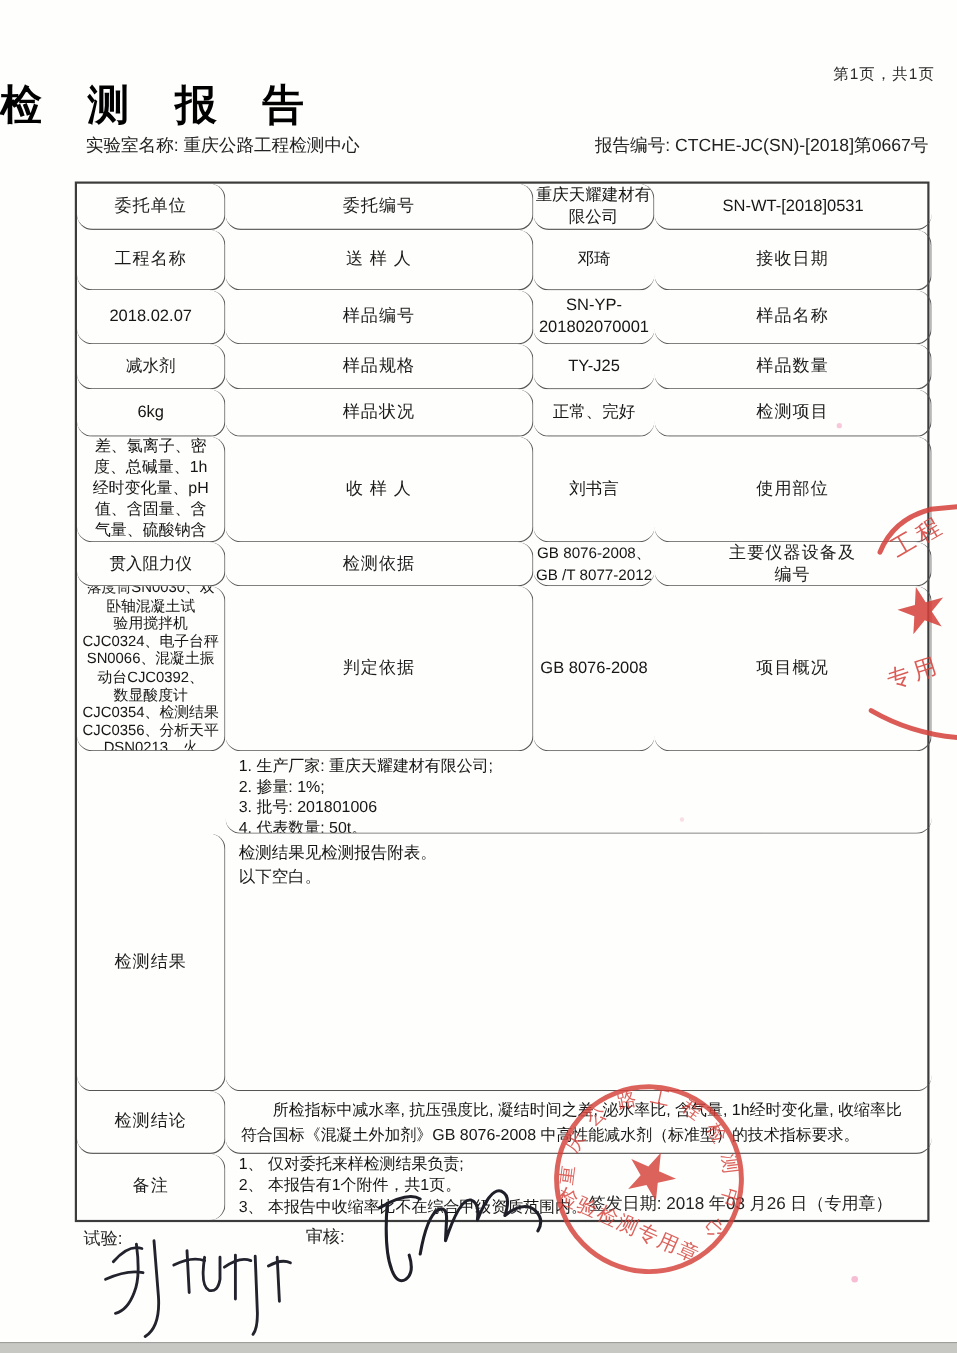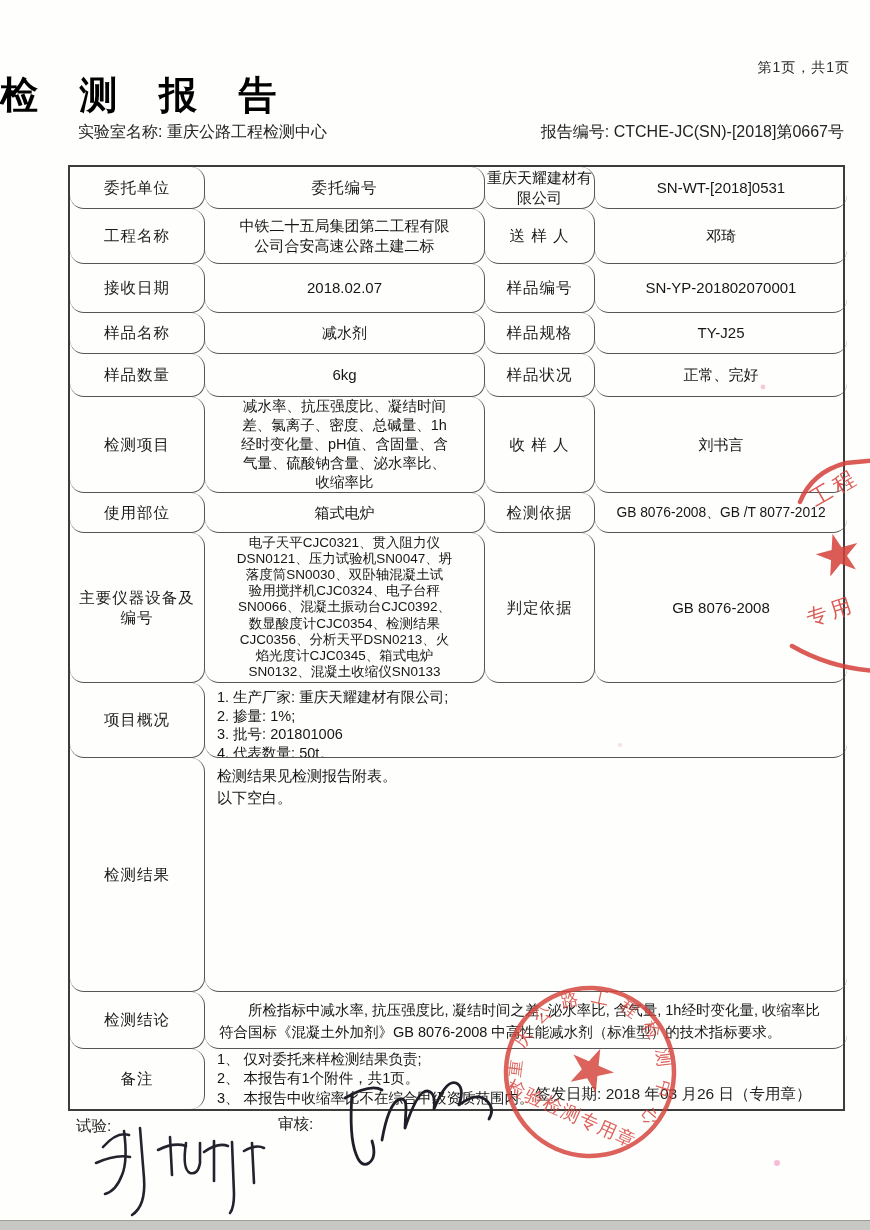--- a/index.html
+++ b/index.html
@@ -84,22 +84,20 @@
   </div>
 
   <div class="tbl">
 
     <div class="cell lbl">委托单位</div>
     <div class="cell lbl">委托编号</div>
     <div class="cell">重庆天耀建材有限公司</div>
     <div class="cell lastcol">SN-WT-[2018]0531</div>
 
     <div class="cell lbl">工程名称</div>
-    <div class="cell">中铁二十五局集团第二工程有限
-公司合安高速公路土建二标</div>
     <div class="cell lbl">送 样 人</div>
     <div class="cell lastcol">邓琦</div>
 
     <div class="cell lbl">接收日期</div>
     <div class="cell">2018.02.07</div>
     <div class="cell lbl">样品编号</div>
     <div class="cell lastcol">SN-YP-201802070001</div>
 
     <div class="cell lbl">样品名称</div>
     <div class="cell">减水剂</div>
@@ -114,21 +112,21 @@
     <div class="cell lbl">检测项目</div>
     <div class="cell val-items">减水率、抗压强度比、凝结时间
 差、氯离子、密度、总碱量、1h
 经时变化量、pH值、含固量、含
 气量、硫酸钠含量、泌水率比、
 收缩率比</div>
     <div class="cell lbl">收 样 人</div>
     <div class="cell lastcol">刘书言</div>
 
     <div class="cell lbl">使用部位</div>
-    <div class="cell">箱式电炉</div>
+    <div class="cell">贯入阻力仪</div>
     <div class="cell lbl">检测依据</div>
     <div class="cell lastcol" style="font-size:13.8px">GB 8076-2008、GB /T 8077-2012</div>
 
     <div class="cell lbl gap">主要仪器设备及
 编号</div>
     <div class="cell val-instr">电子天平CJC0321、贯入阻力仪
 DSN0121、压力试验机SN0047、坍
 落度筒SN0030、双卧轴混凝土试
 验用搅拌机CJC0324、电子台秤
 SN0066、混凝土振动台CJC0392、

